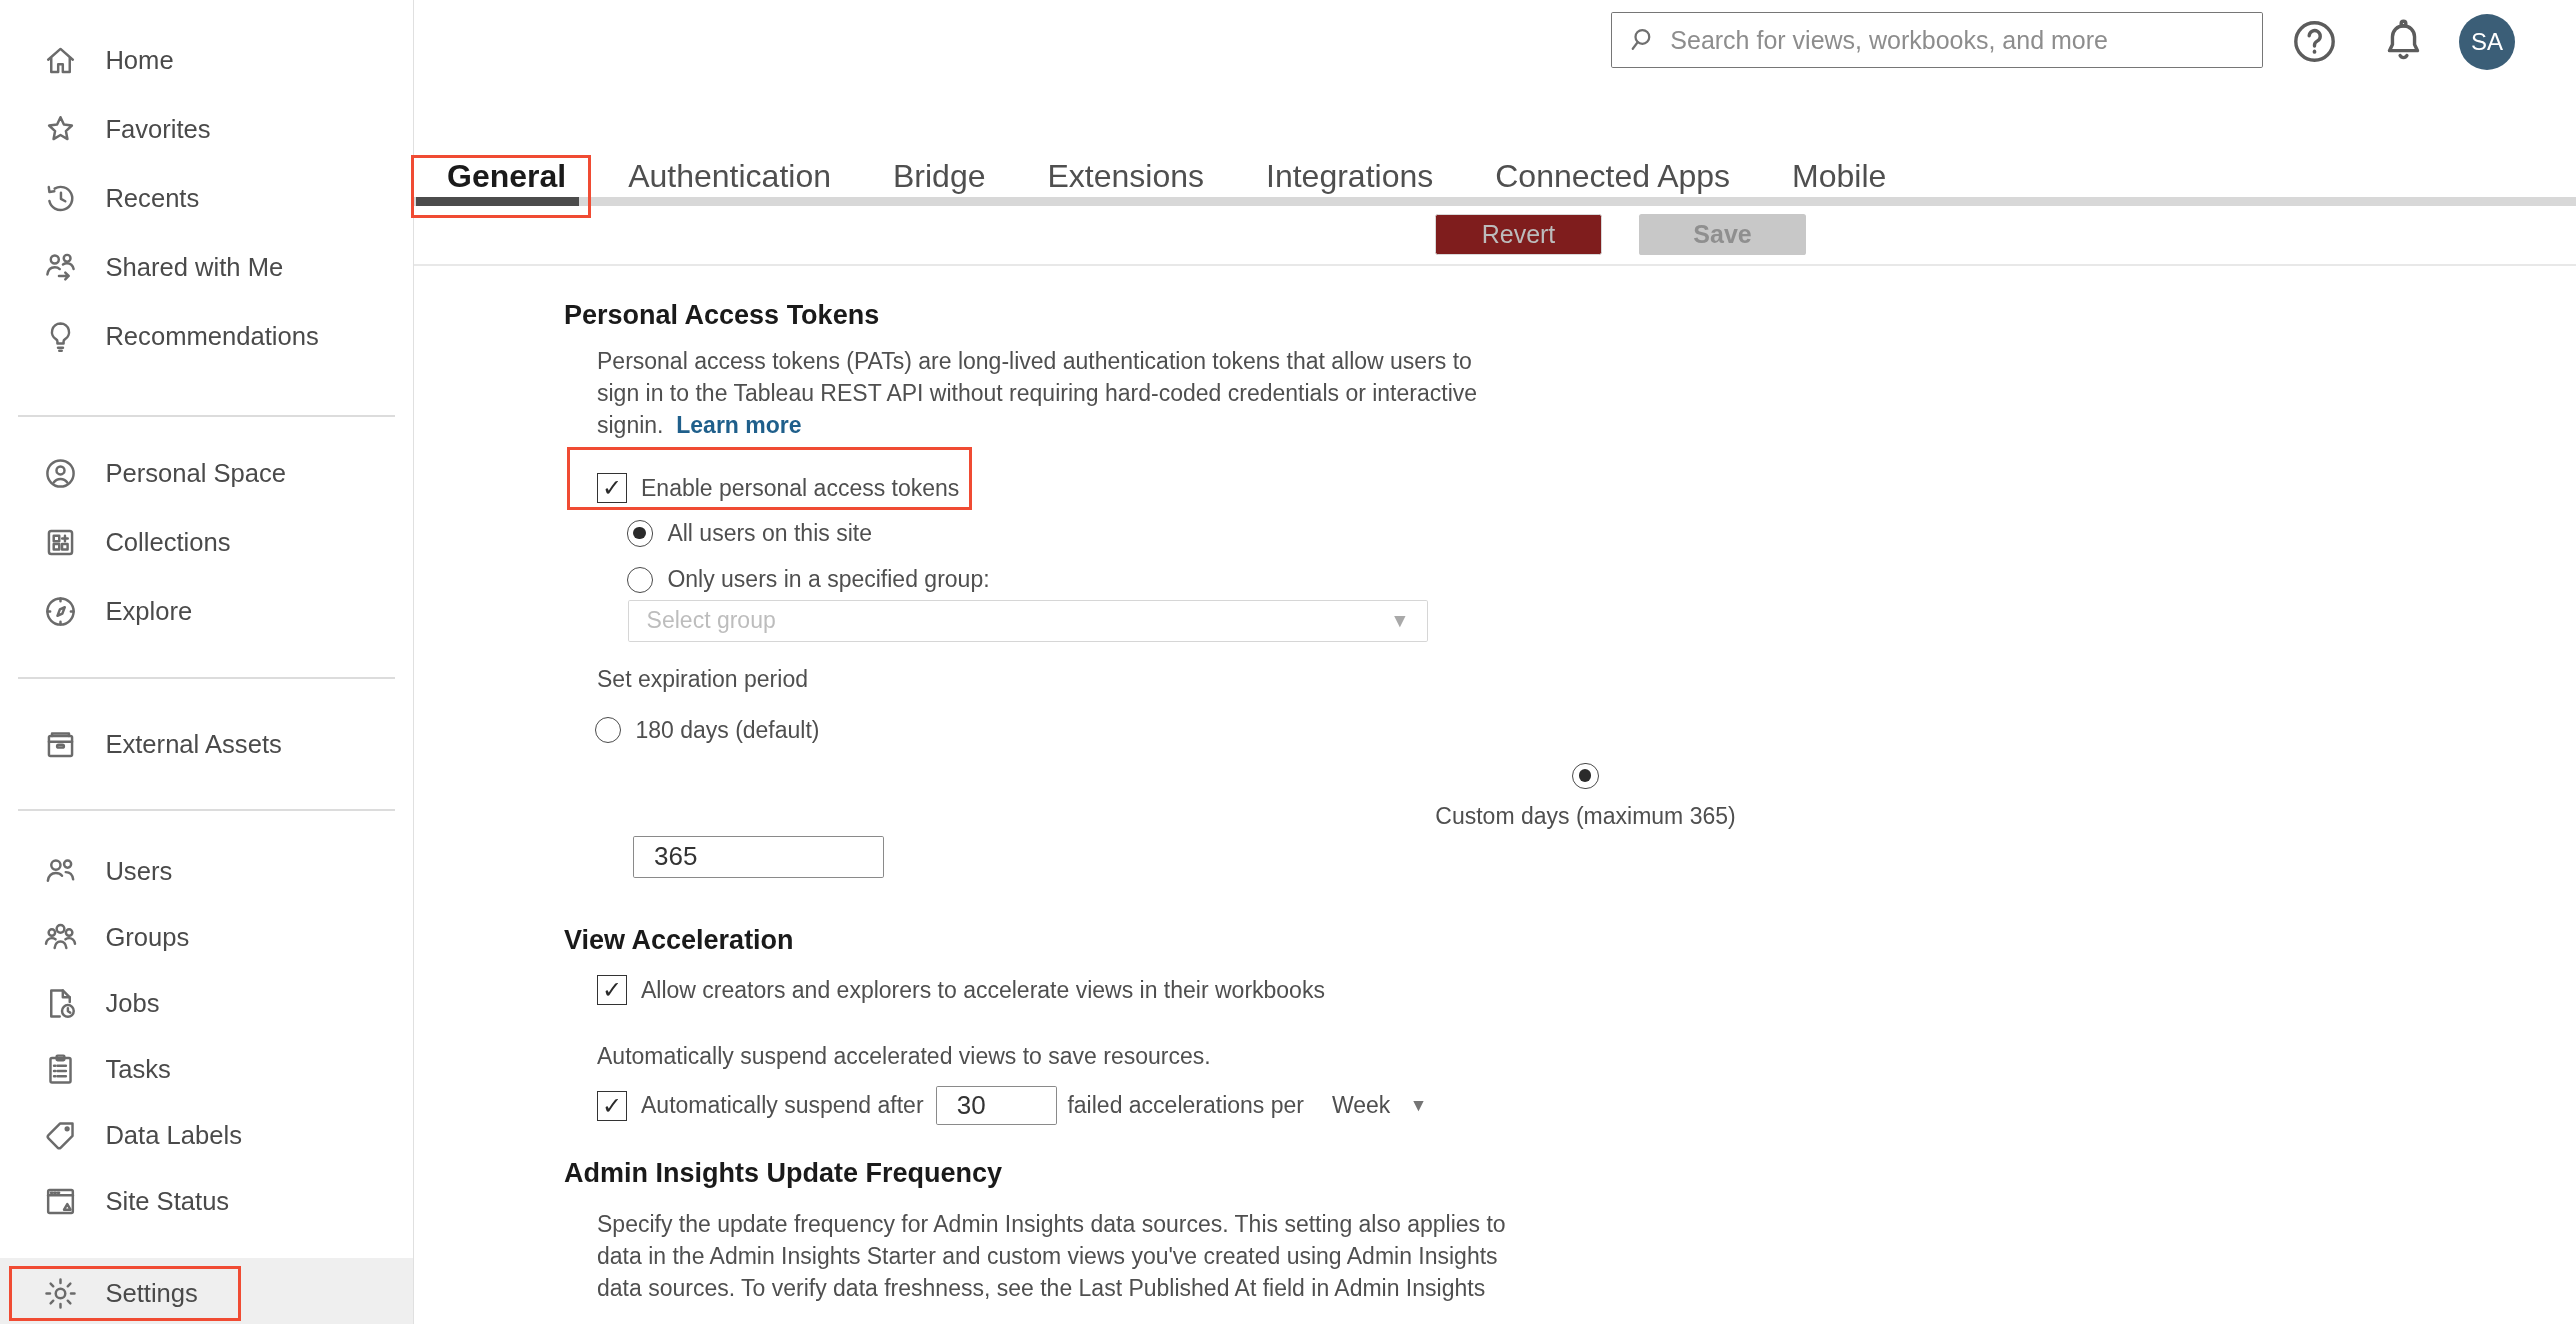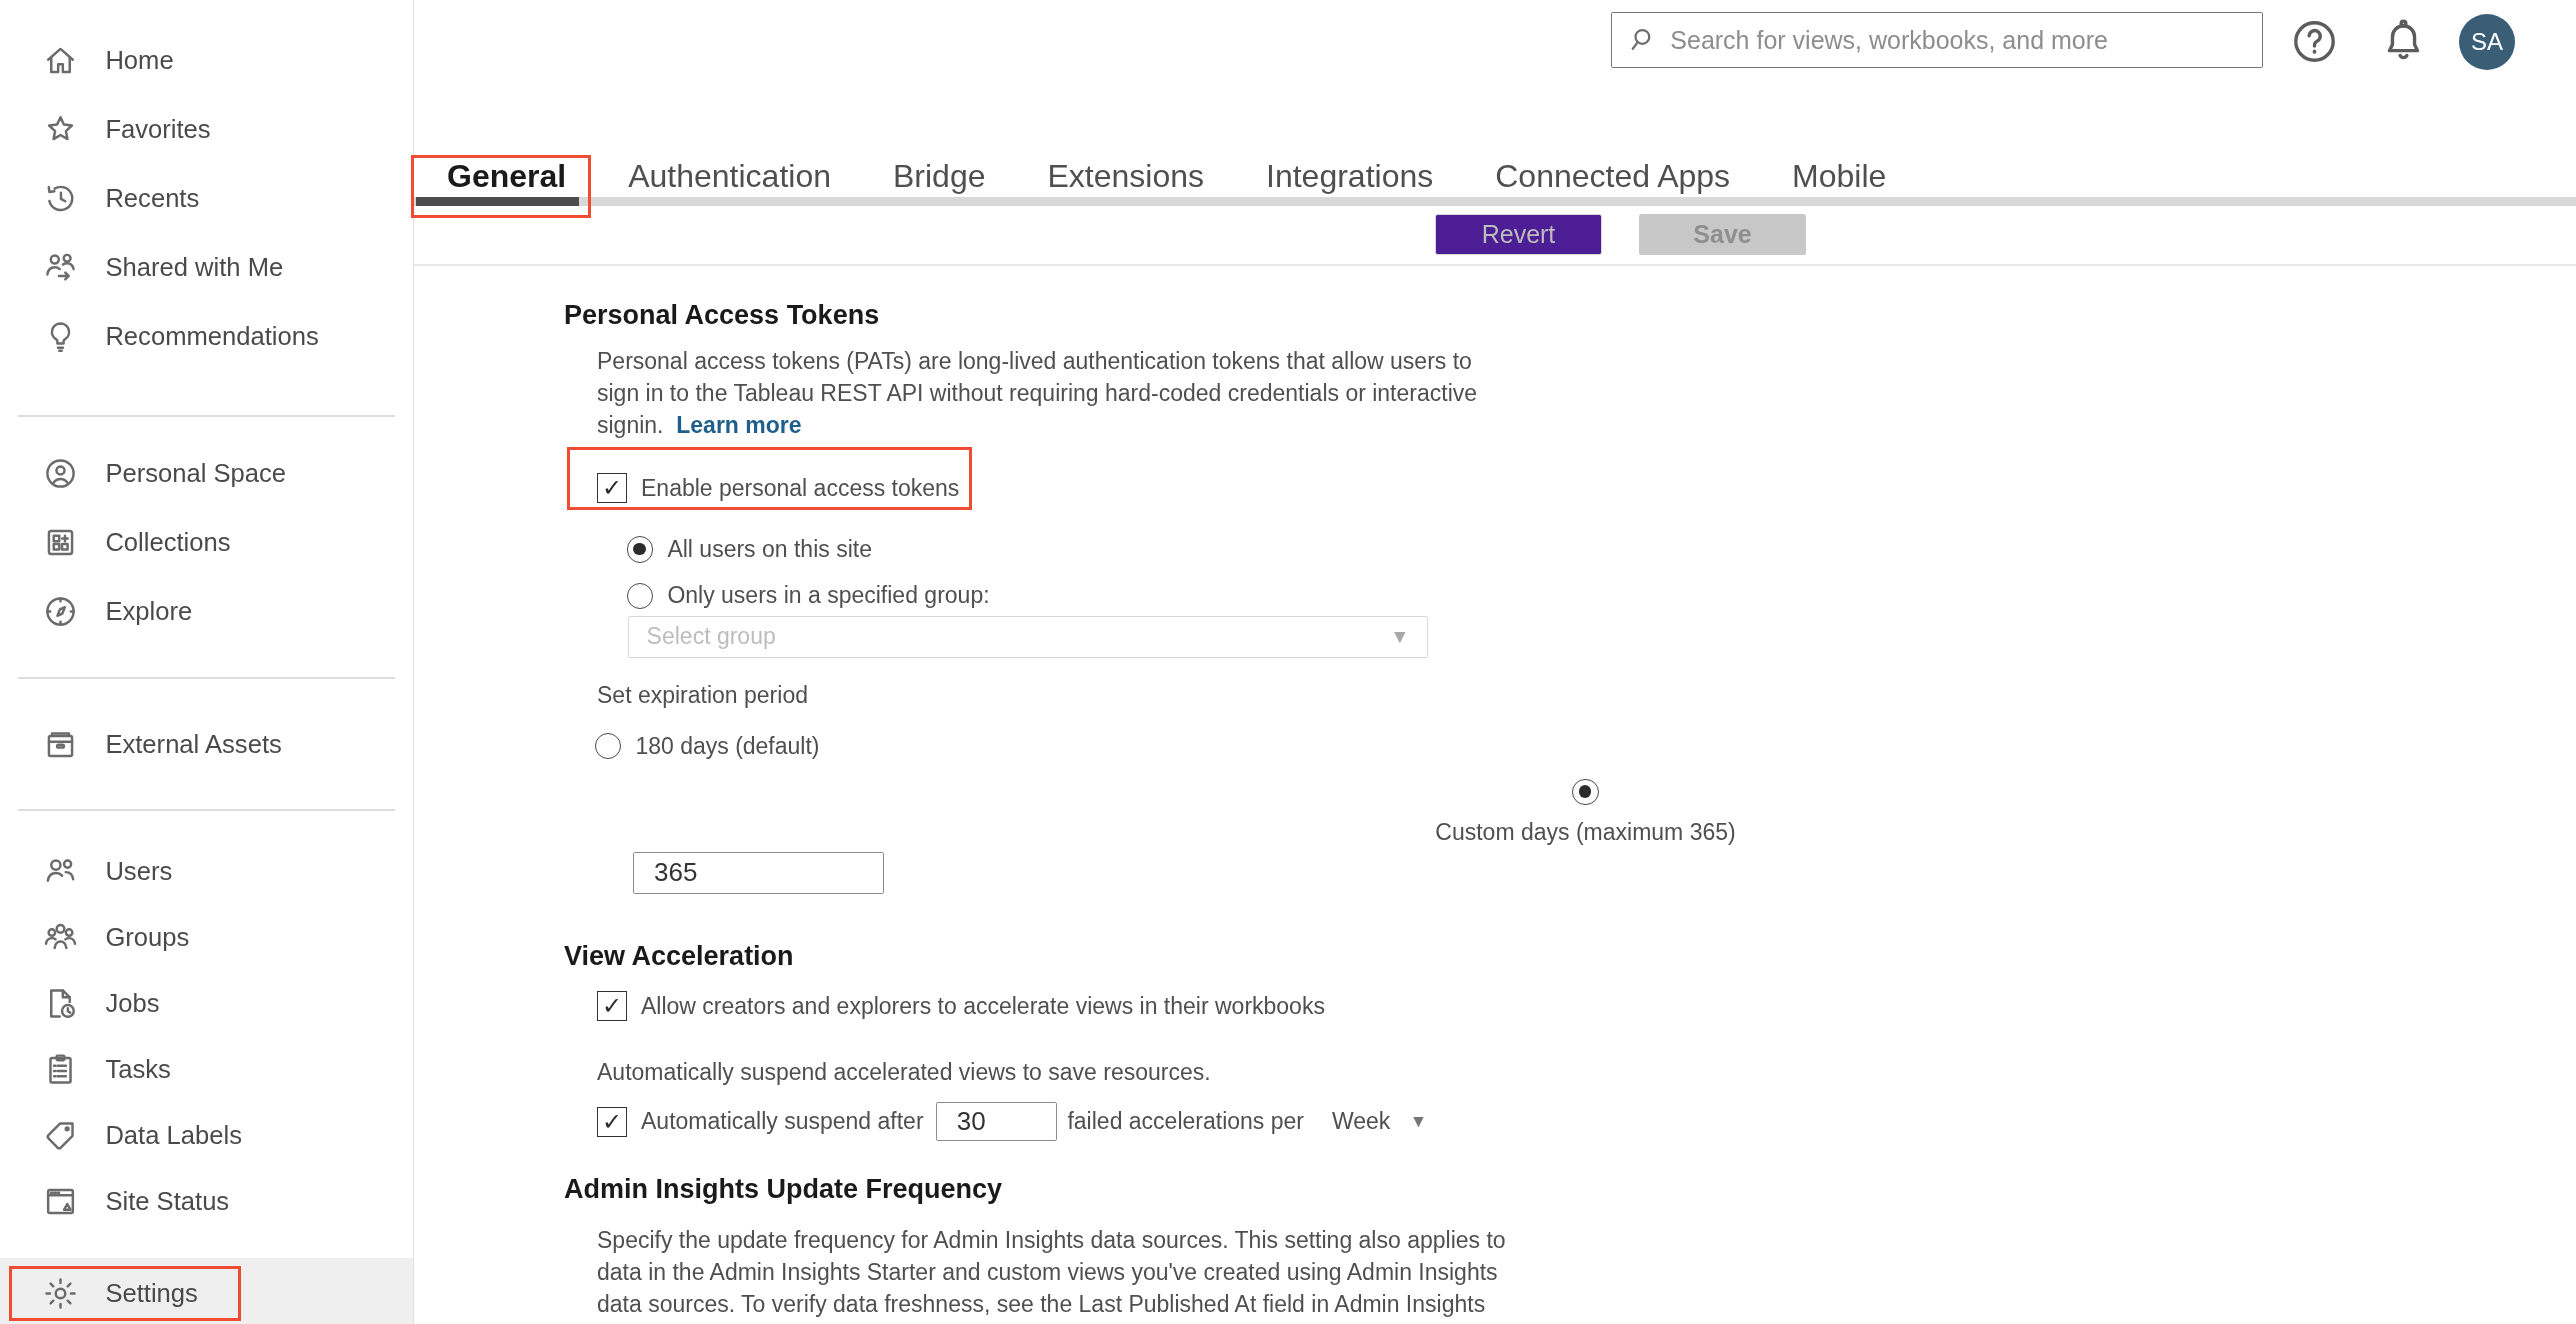--- a/index.html
+++ b/index.html
@@ -58,21 +58,21 @@
   .tabs-row { position: absolute; left: 0; top: 157px; height: 39px; display: flex; gap: 62px; padding-left: 33px; align-items: center; }
   .tab { font-size: 32px; color: #4f4f4f; cursor: pointer; white-space: nowrap; }
   .tab.active { font-weight: bold; color: #1a1a1a; }
   .tab-track { position: absolute; left: 0; right: 0; top: 197px; height: 8.8px; background: #d8d8d8; }
   .tab-track-active { position: absolute; left: 1.8px; top: 0; width: 163px; height: 8.8px; background: #4c4c4c; }
   .anno-general { left: -3.5px; top: 155px; width: 180px; height: 63px; }
   .btn {
     position: absolute; top: 214px; width: 167px; height: 41px; border-radius: 2.6px;
     font-size: 25px; display: flex; align-items: center; justify-content: center; cursor: default;
   }
-  .btn-revert { left: 1021px; background: #4c1d95; border: 1.8px solid #d8d8d8; color: #bcbcbc; }
+  .btn-revert { left: 1021px; background: #7f1d1d; border: 1.8px solid #d8d8d8; color: #bcbcbc; }
   .btn-save { left: 1225px; background: #c8c8c8; border: none; color: #8f8f8f; font-weight: bold; }
   .header-divider { position: absolute; left: 0; right: 0; top: 264px; height: 1.8px; background: #e8e8e8; }
 
   
   .content { position: absolute; left: 414px; top: 266px; right: 0; bottom: 0; overflow: hidden; padding-left: 150px; }
   .sec-heading { font-size: 27px; font-weight: bold; color: #1a1a1a; line-height: 32px; }
   .para { font-size: 23px; color: #4f4f4f; line-height: 32px; white-space: nowrap; }
   .indent { margin-left: 33px; }
   .link { color: #1f5f8b; font-weight: bold; cursor: pointer; }
   .link.underlined { text-decoration: underline; }
@@ -107,21 +107,21 @@
   .anno-enable { left: -30px; top: -26.4px; right: -12.3px; bottom: -7px; }
 
   .suspend-row { display: flex; align-items: center; }
   .week-select { display: inline-flex; align-items: center; gap: 19.4px; cursor: pointer; }
   .week-caret { color: #757575; font-size: 17.6px; }
 
   
   .m-pat-heading { margin-top: 33px; }
   .m-pat-para { margin-top: 14px; }
   .m-enable { margin-top: 32px; }
-  .m-radio1 { margin-top: 33px; }
+  .m-radio1 { margin-top: 17px; }
   .m-radio2 { margin-top: 19.4px; }
   .m-select { margin-top: 6.2px; margin-left: 64px; }
   .m-expiration { margin-top: 24px; margin-left: 33px; font-size: 23px; color: #4f4f4f; }
   .m-r180 { margin-top: 24px; margin-left: 31px; }
   .m-rcustom { margin-top: 19.4px; margin-left: 31px; flex-direction: column; }
   .m-input365 { margin-top: 5.3px; margin-left: 69px; }
   .m-va-heading { margin-top: 46px; }
   .m-va-para { margin-top: 20px; }
   .m-va-check { margin-top: 19.4px; }
   .m-note { margin-top: 35px; }

